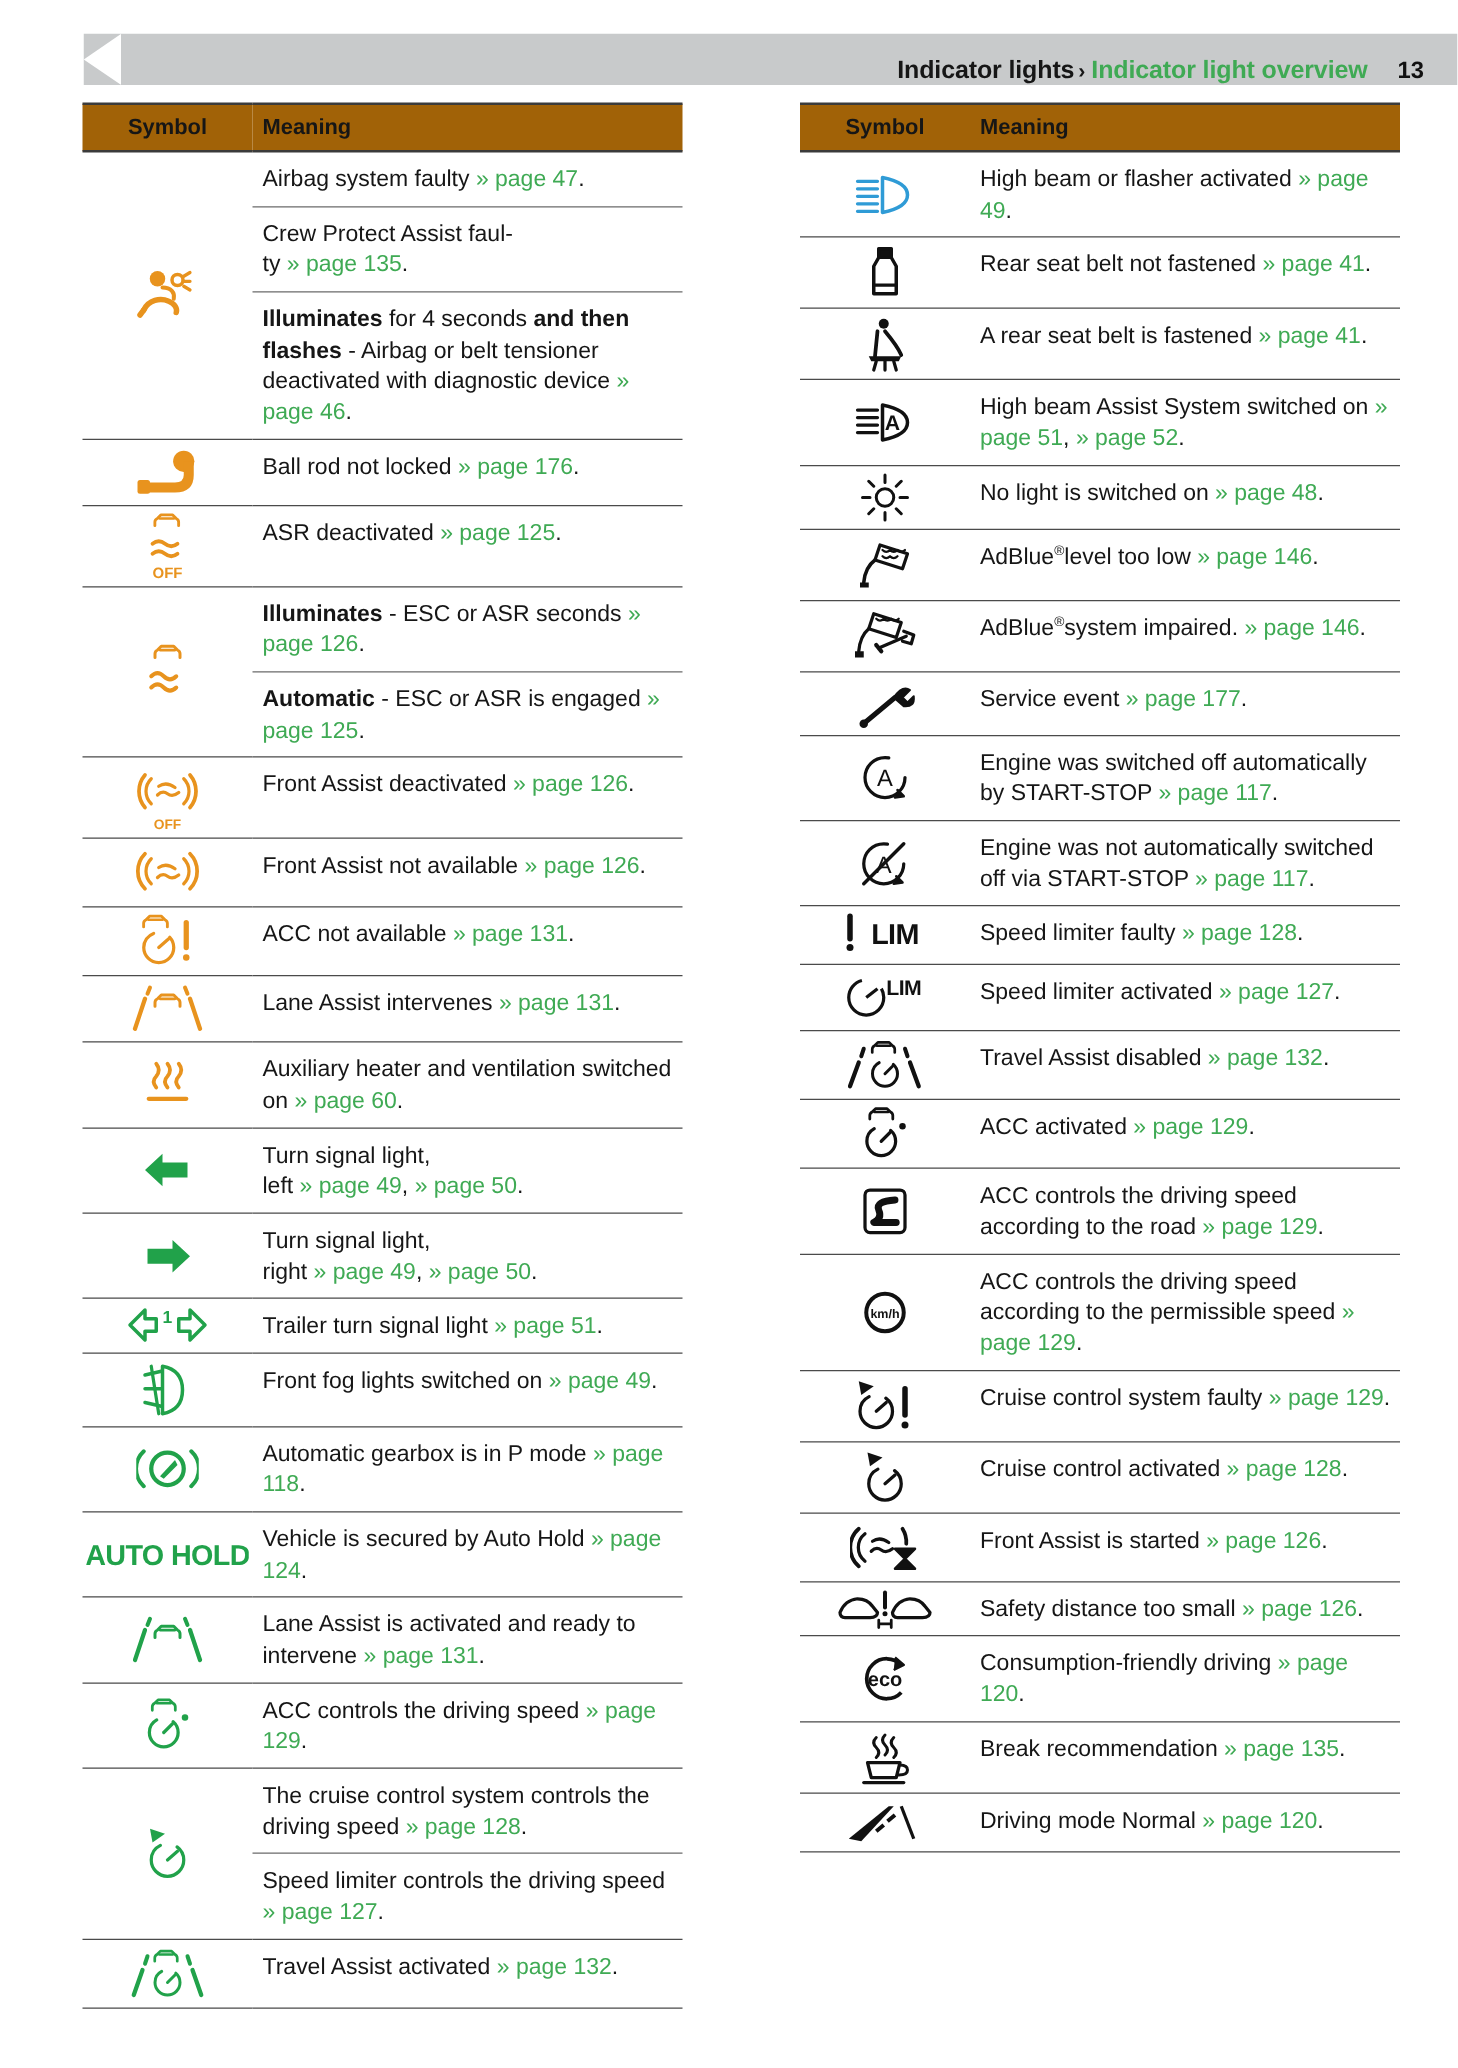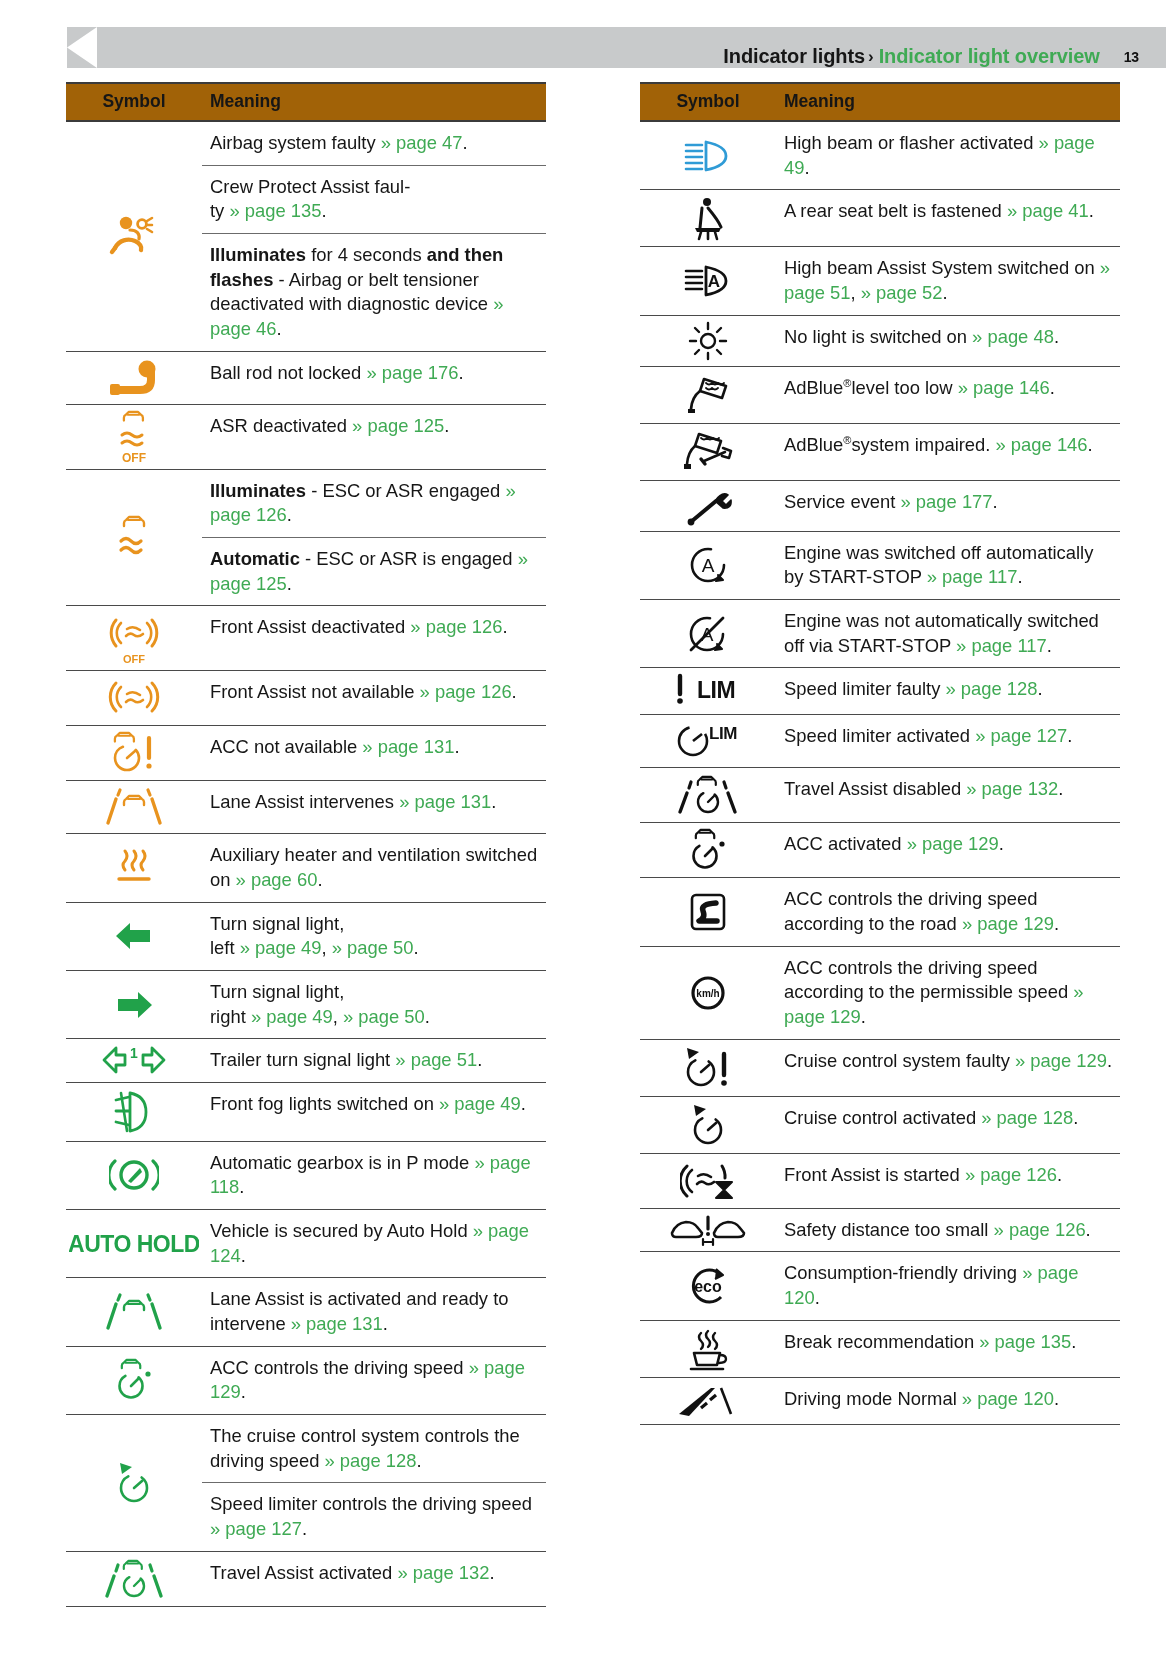--- a/index.html
+++ b/index.html
@@ -27,21 +27,21 @@
   }
   .header-text{
     position:absolute;right:27px;top:0;height:59px;
     display:flex;align-items:center;gap:0;
     font-size:20px;font-weight:bold;letter-spacing:-0.1px;
     white-space:nowrap;
   }
   .hdr-chapter{color:#161616;}
   .hdr-sep{color:#161616;margin:0 5px 0 3px;font-size:17px;}
   .hdr-section{color:#3faa54;font-weight:bold;}
-  .hdr-pageno{color:#111;font-weight:bold;margin-left:24px;font-size:14px;}
+  .hdr-pageno{color:#111;font-weight:bold;margin-left:24px;font-size:19px;}
 
   
   .columns{
     position:absolute;left:0;top:82px;width:1166px;
     display:flex;
   }
   .col{
     width:480px;
   }
   .col-left{margin-left:66px;}
@@ -179,21 +179,21 @@
                 <svg width="48" height="46" viewBox="0 0 48 46" fill="none" stroke="#e8931e" stroke-width="2.2" stroke-linecap="round" stroke-linejoin="round">
                   <g transform="translate(12,2) scale(1)">
                     <path d="M2 10 L2 7 Q2 5 4 4 L7 1 L17 1 L20 4 Q22 5 22 7 L22 10" fill="none" stroke="#e8931e" stroke-width="2.4"></path>
                     <path d="M6 4 L18 4" stroke="#e8931e" stroke-width="2.2"></path>
                   </g>
                   <path d="M11 27 q5 -5 10 0 t10 0" stroke="#e8931e" stroke-width="3.2" fill="none"></path>
                   <path d="M11 36 q5 -5 10 0 t10 0" stroke="#e8931e" stroke-width="3.2" fill="none"></path>
                 </svg>
               </div>
             </td>
-            <td class="mean-cell"><span class="bld">Illuminates</span><span> - ESC or ASR engaged </span><span class="pg">» page 126</span><span>.</span></td>
+            <td class="mean-cell"><span class="bld">Illuminates</span><span> - ESC or ASR seconds </span><span class="pg">» page 126</span><span>.</span></td>
           </tr>
           <tr>
             <td class="mean-cell thick"><span class="bld">Automatic</span><span> - ESC or ASR is engaged </span><span class="pg">» page 125</span><span>.</span></td>
           </tr>
           <tr>
             <td class="sym-cell" rowspan="1">
               <div class="sym-wrap">
                 <svg width="52" height="56" viewBox="0 0 52 56" fill="none" stroke="#e8931e" stroke-width="2.2" stroke-linecap="round" stroke-linejoin="round">
                   <path d="M8 10 A20 20 0 0 0 8 36" stroke="#e8931e" stroke-width="3" fill="none"></path>
                   <path d="M13 13 A14 14 0 0 0 13 33" stroke="#e8931e" stroke-width="2.6" fill="none"></path>
@@ -427,20 +427,32 @@
                   <path d="M26 6 Q46 10 46 20 Q46 30 26 34 Z" fill="none" stroke="#2f9bd6" stroke-width="2.8"></path>
                   <path d="M6 9 L22 9 M6 15 L22 15 M6 21 L22 21 M6 27 L22 27 M6 33 L22 33" stroke="#2f9bd6" stroke-width="2.6"></path>
                 </svg>
               </div>
             </td>
             <td class="mean-cell thick"><span>High beam or flasher activated </span><span class="pg">» page 49</span><span>.</span></td>
           </tr>
           <tr>
             <td class="sym-cell" rowspan="1">
               <div class="sym-wrap">
+                <svg width="36" height="48" viewBox="0 0 36 48" fill="none" stroke="#111111" stroke-width="2.2" stroke-linecap="round" stroke-linejoin="round">
+                  <path d="M13 5 L23 5 L23 12 L27 19 L27 41 L9 41 L9 19 L13 12 Z" fill="none" stroke="#111111" stroke-width="2.8"></path>
+                  <path d="M13 5 L23 5 L23 12 L13 12 Z" fill="#111111" stroke="#111111"></path>
+                  <path d="M9 34 L27 34" stroke="#111111" stroke-width="2.6"></path>
+                </svg>
+              </div>
+            </td>
+            <td class="mean-cell thick"><span>Rear seat belt not fastened </span><span class="pg">» page 41</span><span>.</span></td>
+          </tr>
+          <tr>
+            <td class="sym-cell" rowspan="1">
+              <div class="sym-wrap">
                 <svg width="40" height="48" viewBox="0 0 40 48" fill="none" stroke="#111111" stroke-width="2.2" stroke-linecap="round" stroke-linejoin="round">
                   <circle cx="19" cy="8" r="4" fill="#111111" stroke="none"></circle>
                   <path d="M14 14 L12 34" stroke="#111111" stroke-width="3"></path>
                   <path d="M20 14 Q30 26 33 33" stroke="#111111" stroke-width="3" fill="none"></path>
                   <path d="M7 34 L33 34 L31 38 L9 38 Z" fill="#111111" stroke="none"></path>
                   <path d="M13 38 L11 45 M27 38 L29 45 M20 38 L20 45" stroke="#111111" stroke-width="2.6"></path>
                 </svg>
               </div>
             </td>
             <td class="mean-cell thick"><span>A rear seat belt is fastened </span><span class="pg">» page 41</span><span>.</span></td>

